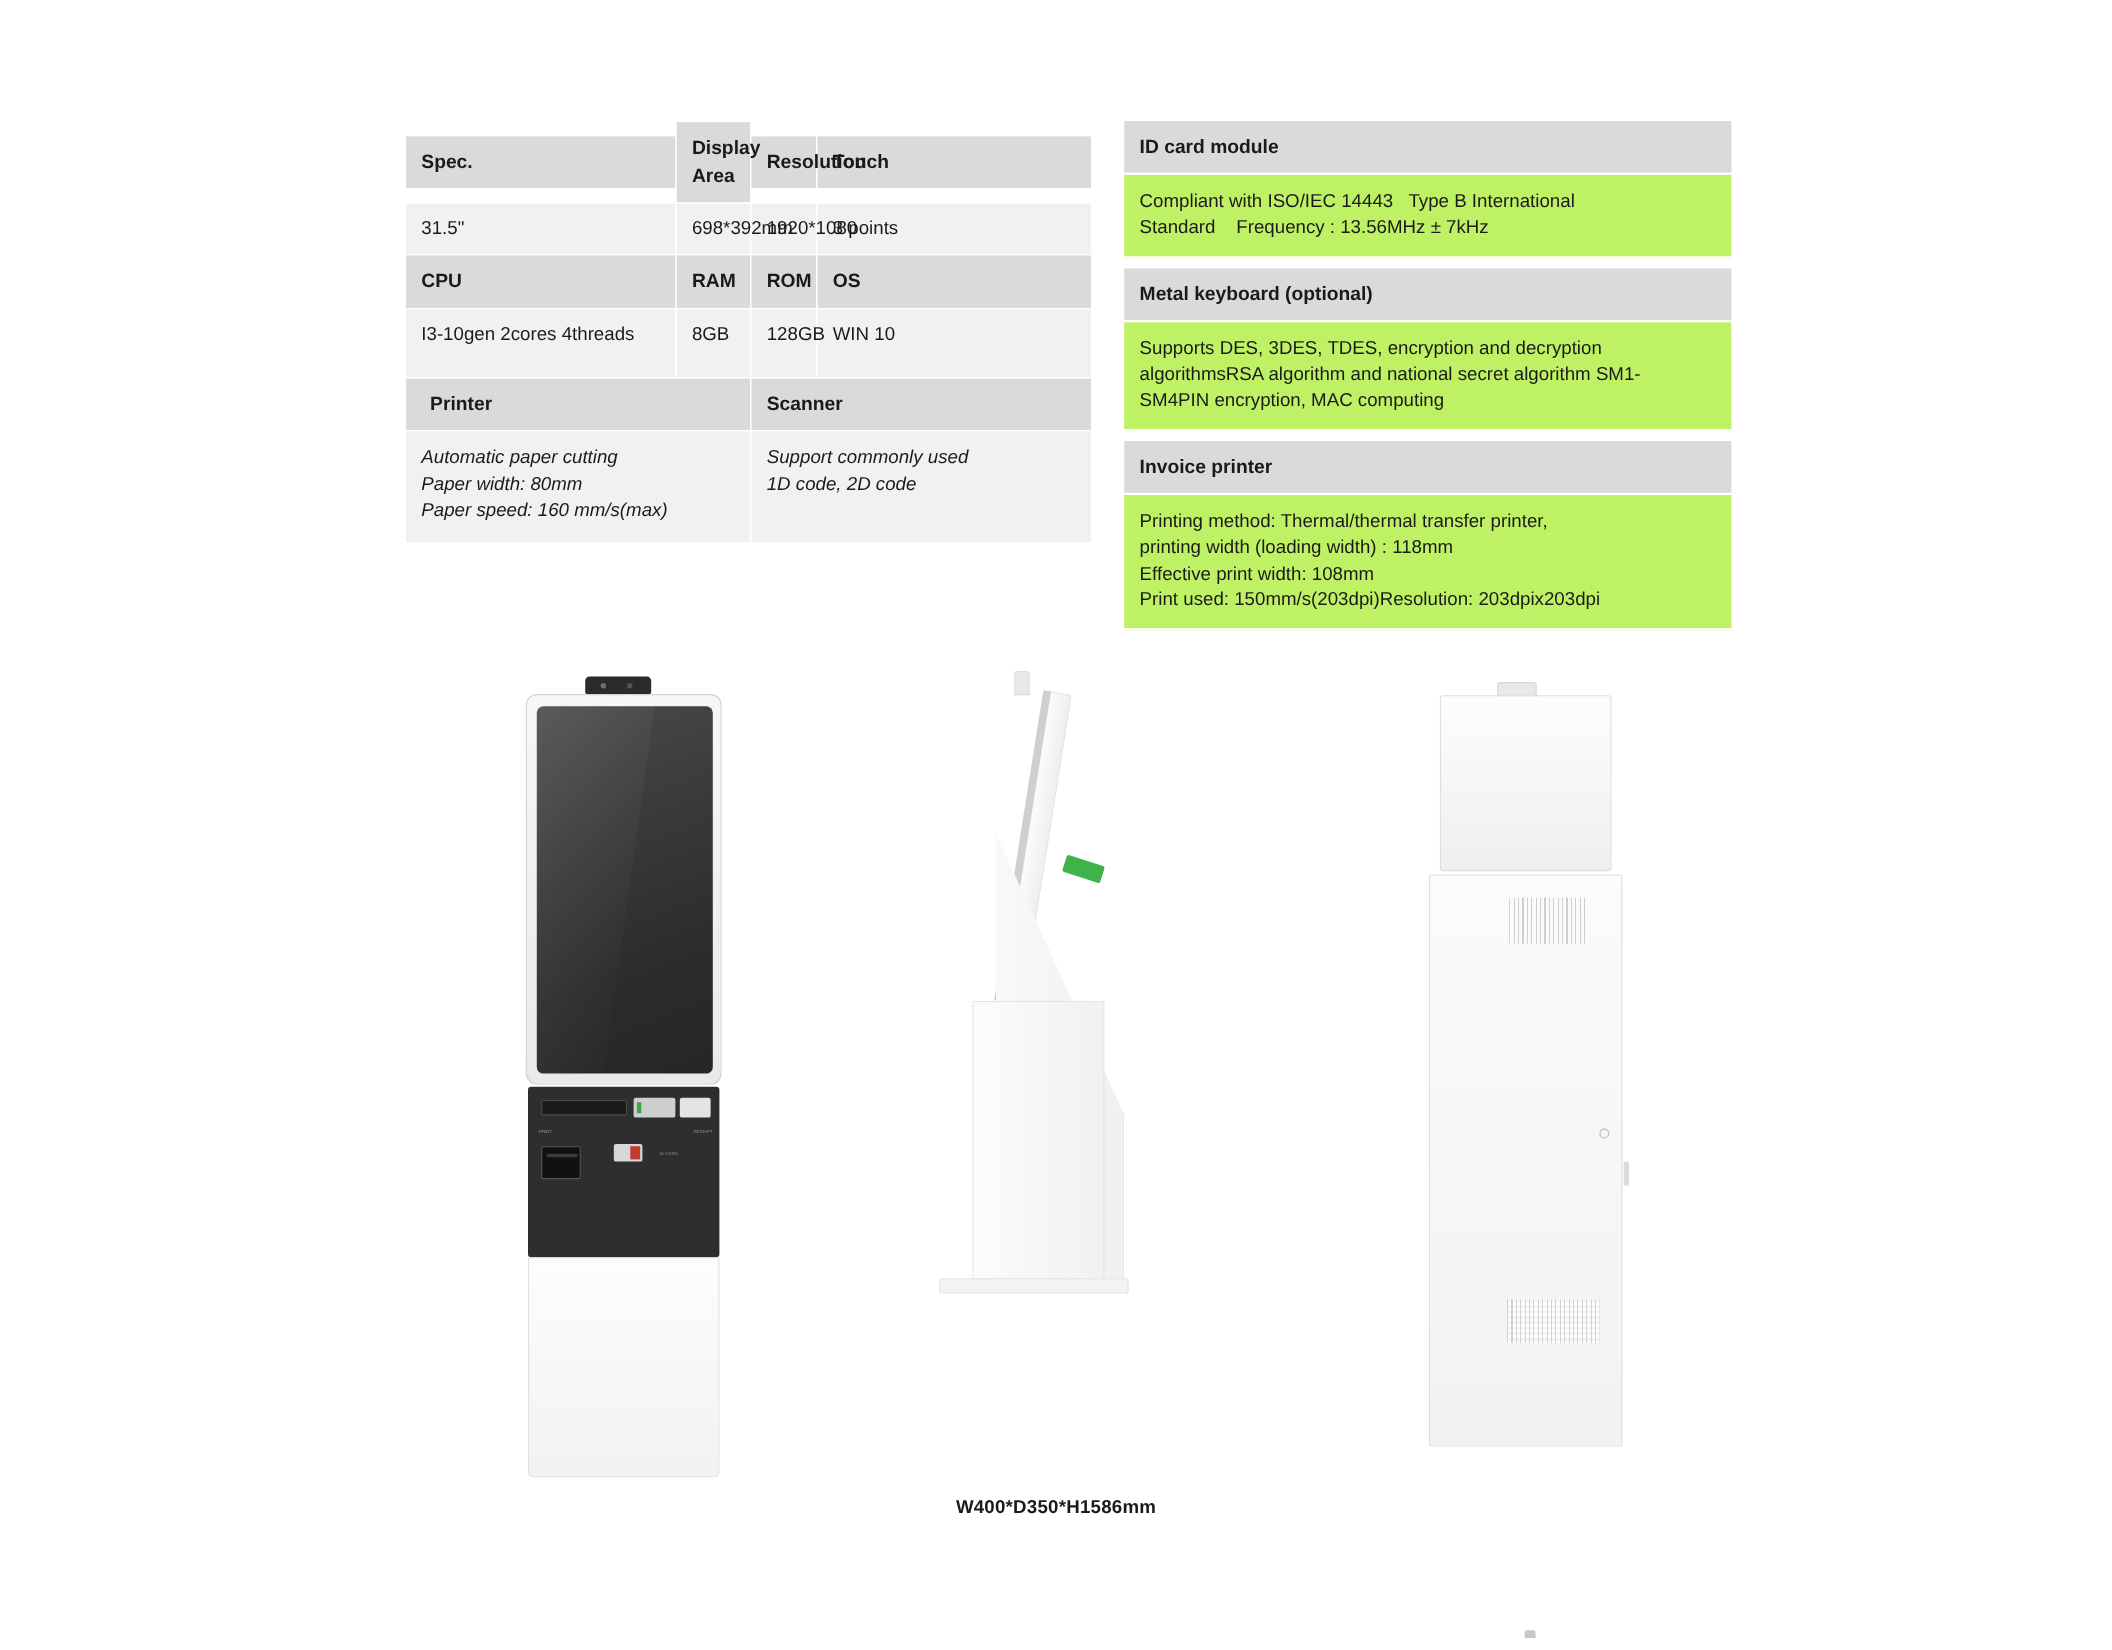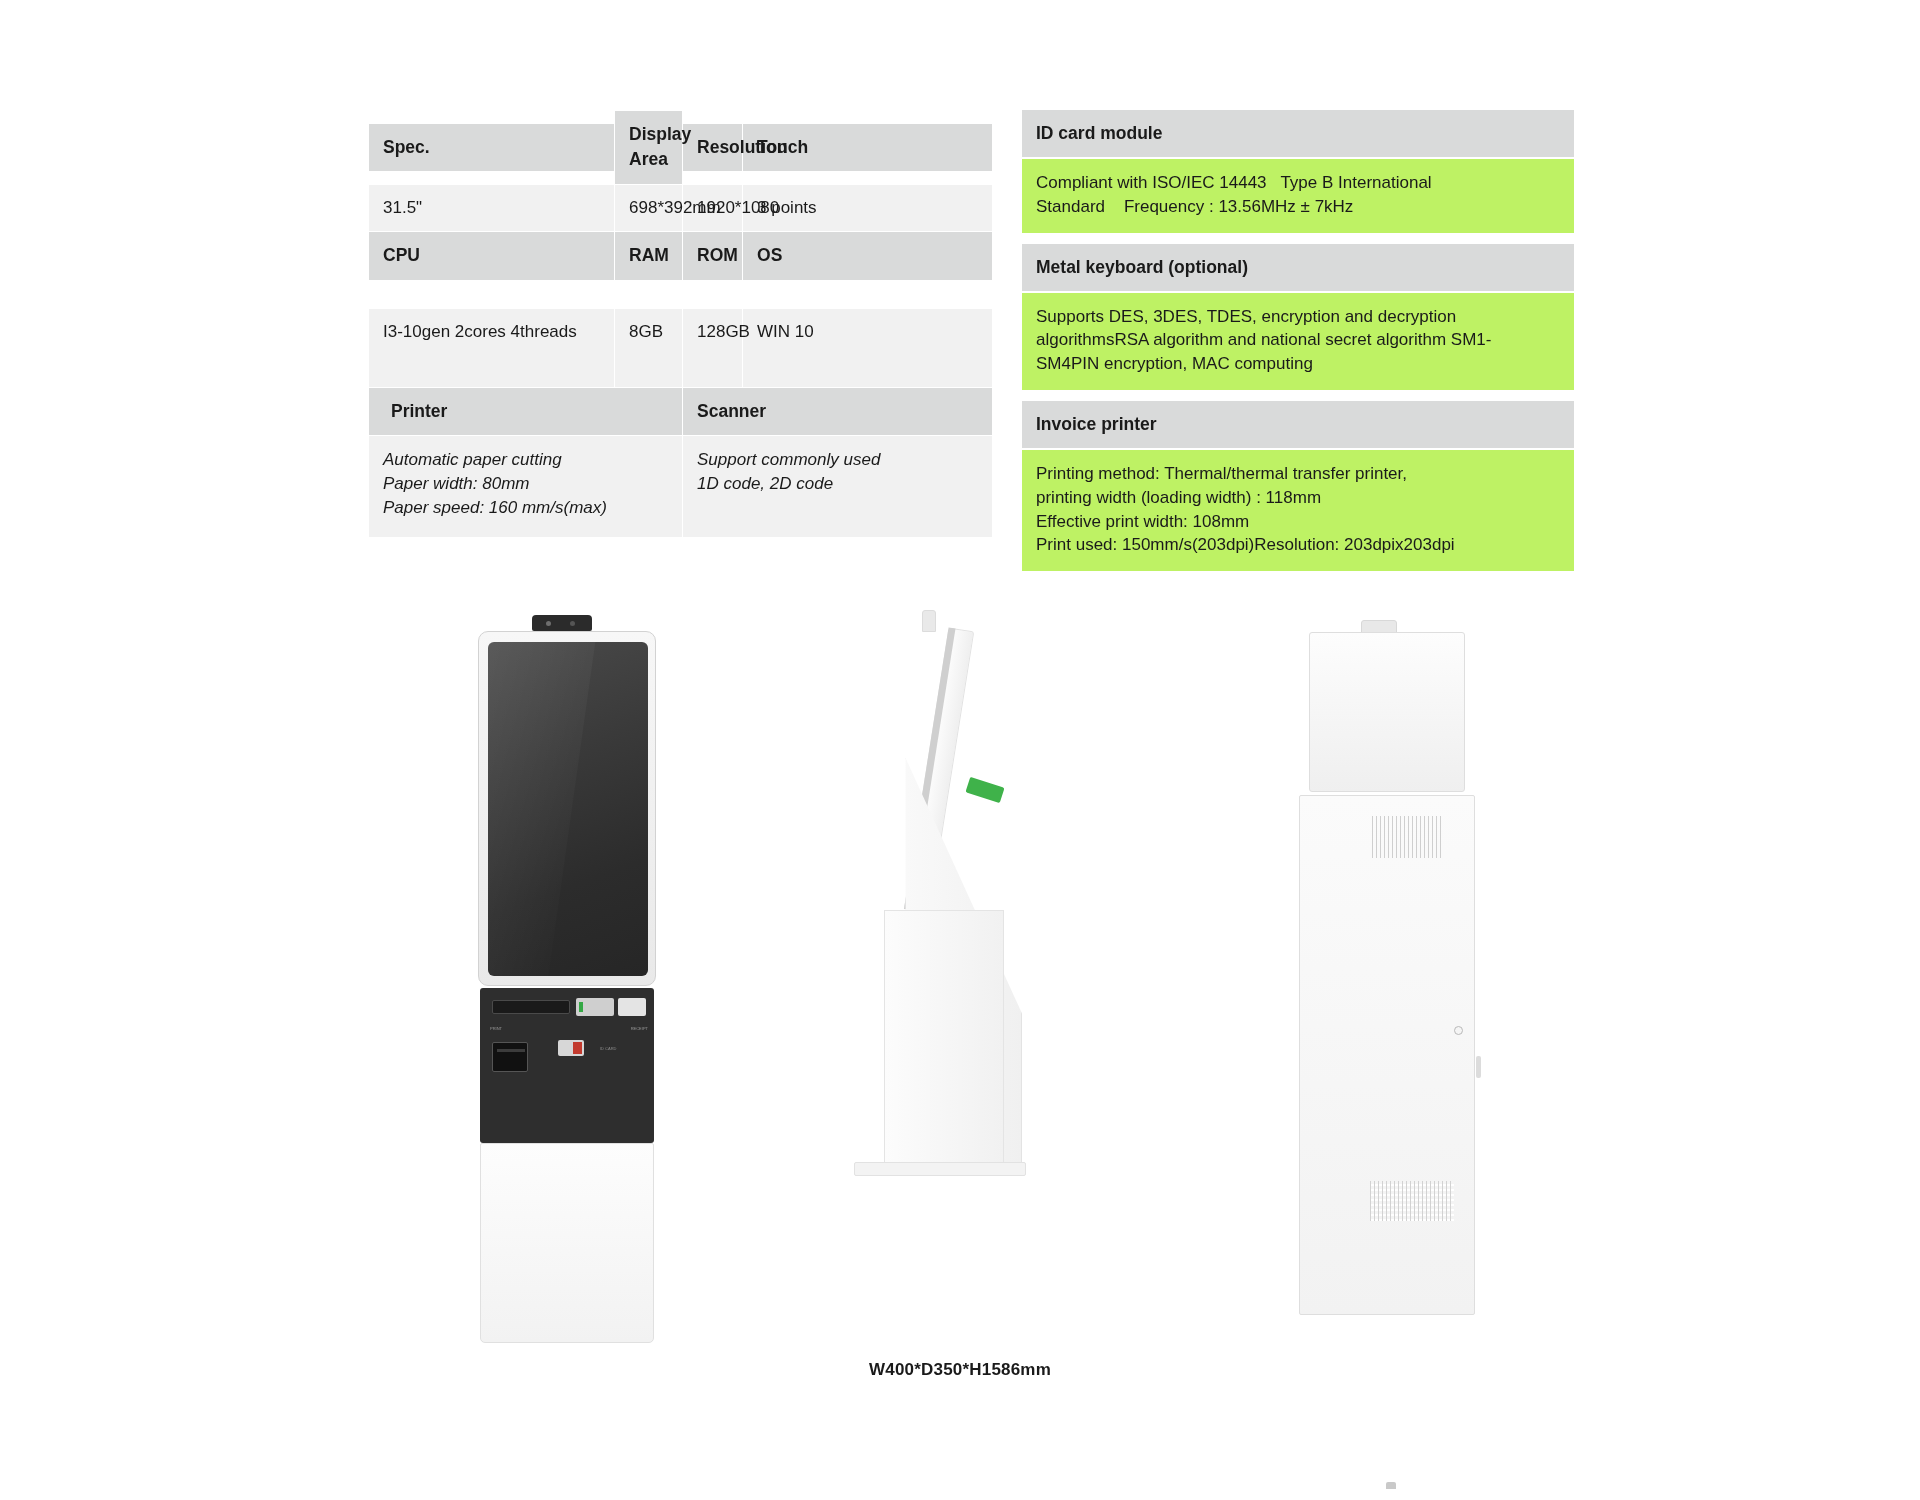--- a/index.html
+++ b/index.html
@@ -56,21 +56,21 @@
   .body-cell {
     background: #f1f1f1;
     font-size: 17px;
   }
   .hdr-sub {
     background: #d9dada;
     font-weight: bold;
     font-size: 17.5px;
     padding-left: 22px;
   }
-  .tall { height: 78px; margin-top: 28px; }
+  .tall { height: 62px; }
   .multi {
     background: #f1f1f1;
     padding: 12px 14px 16px 14px;
     font-size: 17px;
     line-height: 1.42;
   }
   .multi div { white-space: pre; font-style: italic; }
 
   
   .rblock { margin-bottom: 0; }

